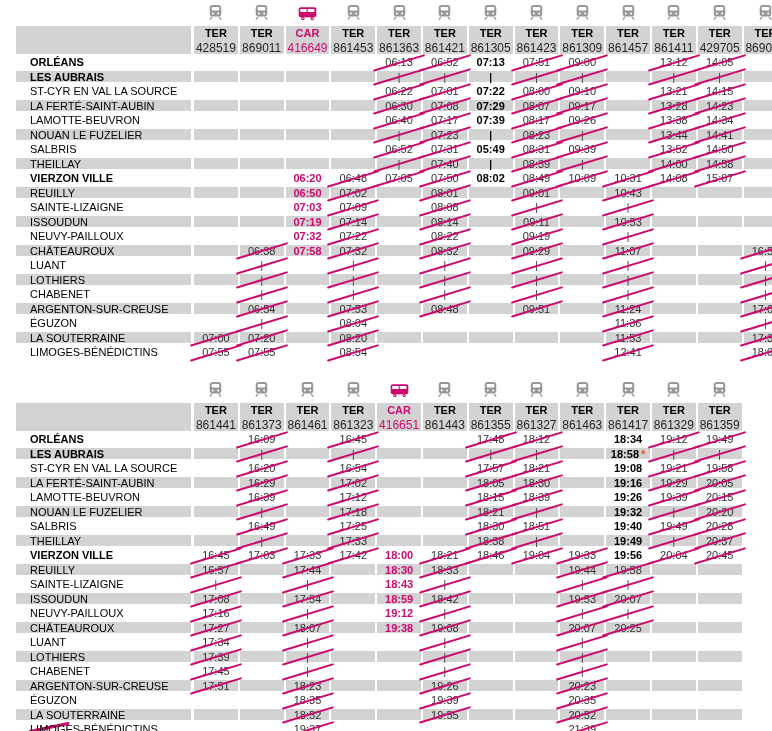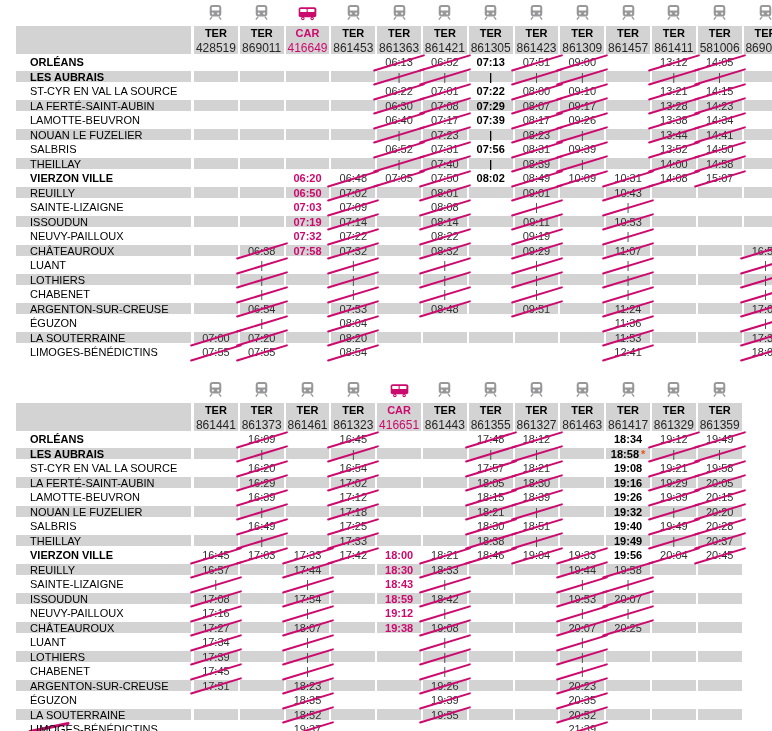--- a/index.html
+++ b/index.html
@@ -207,21 +207,21 @@
           <div class="hnum">861457</div>
         </div>
         <div class="hcell">
           <div class="hfill"></div>
           <div class="htype">TER</div>
           <div class="hnum">861411</div>
         </div>
         <div class="hcell">
           <div class="hfill"></div>
           <div class="htype">TER</div>
-          <div class="hnum">581006</div>
+          <div class="hnum">429705</div>
         </div>
         <div class="hcell">
           <div class="hfill"></div>
           <div class="htype">TER</div>
           <div class="hnum">869013</div>
         </div>
       </div>
       <div class="row">
         <div class="scell bold">
           <span class="label">ORLÉANS</span>
@@ -372,21 +372,21 @@
       <div class="row">
         <div class="scell">
           <span class="label">SALBRIS</span>
         </div>
         <div class="cell"></div>
         <div class="cell"></div>
         <div class="cell"></div>
         <div class="cell"></div>
         <div class="cell"><span class="time">06:52</span><div class="slash"></div></div>
         <div class="cell"><span class="time">07:31</span><div class="slash"></div></div>
-        <div class="cell"><span class="time running">07:56</span></div>
+        <div class="cell"><span class="time running">05:49</span></div>
         <div class="cell"><span class="time">08:31</span><div class="slash"></div></div>
         <div class="cell"><span class="time">09:39</span><div class="slash"></div></div>
         <div class="cell"></div>
         <div class="cell"><span class="time">13:52</span><div class="slash"></div></div>
         <div class="cell"><span class="time">14:50</span><div class="slash"></div></div>
         <div class="cell"></div>
       </div>
       <div class="row">
         <div class="scell">
           <div class="fill"></div>

